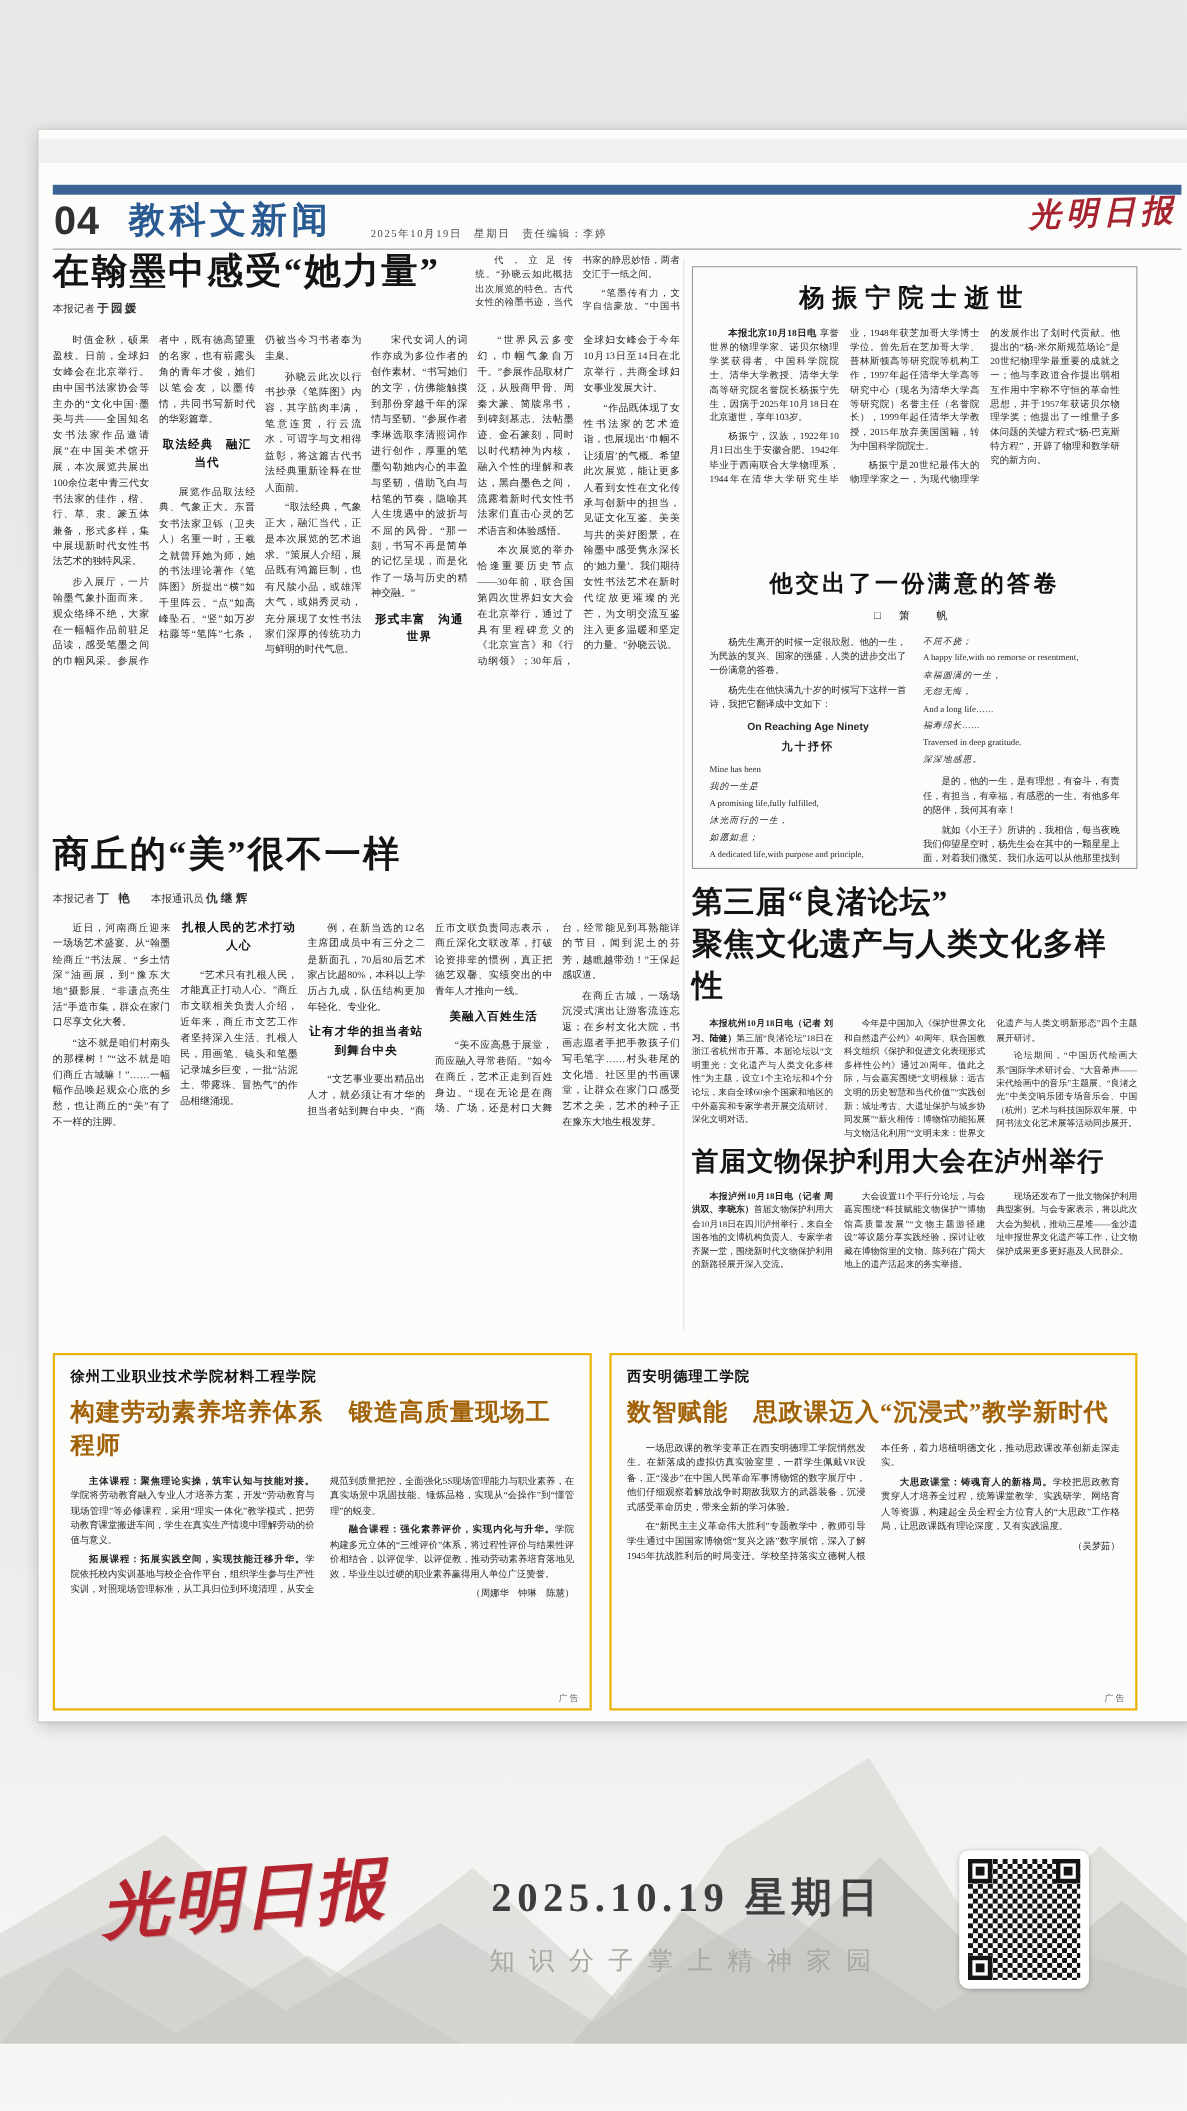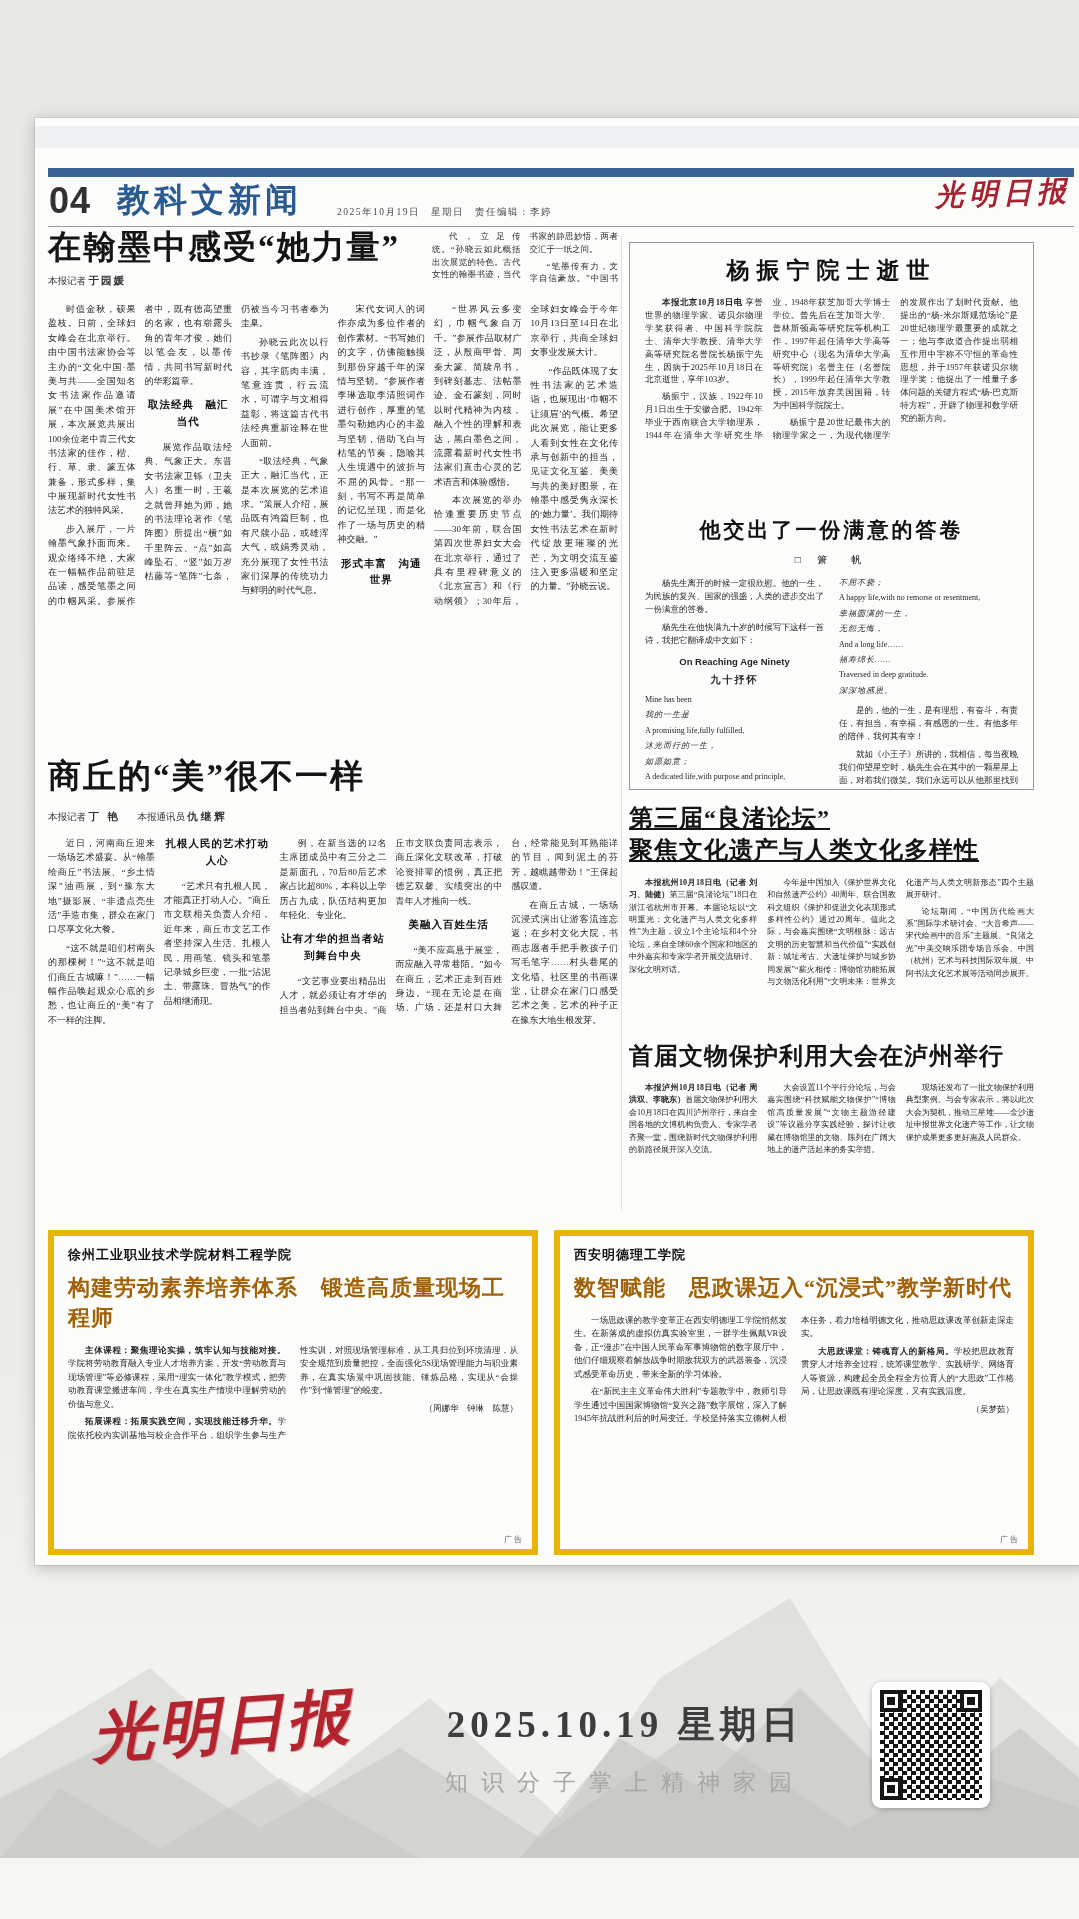--- a/index.html
+++ b/index.html
@@ -50,29 +50,29 @@
   .trib-author{text-align:center;font-size:10px;letter-spacing:7px;margin-top:9px;color:#222;}
   .trib-cols{display:flex;gap:15px;margin-top:10px;}
   .trib-col{width:50%;font-size:8.5px;line-height:1.55;height:226px;overflow:hidden;}
   .poem-ti-en{text-align:center;font-weight:700;font-size:9.5px;margin:8px 0 2px;font-family:"Liberation Sans",sans-serif;}
   .poem-ti-zh{text-align:center;font-weight:800;font-size:10px;margin:0 0 7px;letter-spacing:2px;}
   .pl{margin:0 0 3px;text-indent:0;text-align:left;line-height:1.55;}
   .pl.en{font-size:8px;font-family:"Liberation Serif",serif;}
   .pl.zh{font-size:8px;font-style:italic;letter-spacing:1px;}
 
   .art-lz{position:absolute;left:594px;top:684px;width:405px;}
-  .lz-title{font-size:24px;font-weight:900;letter-spacing:1px;line-height:1.35;color:#141414;text-decoration:underline;}
+  .lz-title{font-size:28px;font-weight:900;letter-spacing:1px;line-height:1.35;color:#141414;}
   .lz-body{margin-top:10px;height:160px;column-count:3;column-gap:10px;font-size:8px;line-height:1.55;overflow:hidden;}
 
   .art-ww{position:absolute;left:594px;top:922px;width:405px;}
   .ww-title{font-size:24px;font-weight:900;letter-spacing:1px;color:#141414;}
   .ww-body{margin-top:10px;height:140px;column-count:3;column-gap:10px;font-size:8px;line-height:1.55;overflow:hidden;}
 
   
-  .advbox{position:absolute;top:1112px;height:325px;border:6px solid #eab308;box-sizing:border-box;padding:10px 14px;background:#fcfcfb;}
+  .advbox{position:absolute;top:1112px;height:325px;border:2px solid #eab308;box-sizing:border-box;padding:10px 14px;background:#fcfcfb;}
   .advbox.left{left:13px;width:490px;}
   .advbox.right{left:519px;width:480px;}
   .kicker{font-size:13px;font-weight:800;letter-spacing:1px;color:#111;}
   .adv-title{font-size:22px;font-weight:900;letter-spacing:1px;margin-top:9px;color:#a16207;}
   .adv-body{margin-top:11px;height:222px;column-count:2;column-gap:14px;font-size:8.5px;line-height:1.58;overflow:hidden;}
   .adv-body b{letter-spacing:.5px;}
   .sig{text-align:right;text-indent:0;margin-top:2px;}
   .ad-label{position:absolute;right:8px;bottom:4px;font-size:8px;color:#666;letter-spacing:2px;}
 
   
@@ -208,20 +208,21 @@
       <p class="bp">现场还发布了一批文物保护利用典型案例。与会专家表示，将以此次大会为契机，推动三星堆——金沙遗址申报世界文化遗产等工作，让文物保护成果更多更好惠及人民群众。</p>
     </div>
   </div>
 
   <div class="advbox left">
     <div class="kicker">徐州工业职业技术学院材料工程学院</div>
     <div class="adv-title">构建劳动素养培养体系　锻造高质量现场工程师</div>
     <div class="adv-body">
       <p class="bp"><b>主体课程：聚焦理论实操，筑牢认知与技能对接。</b><span>学院将劳动教育融入专业人才培养方案，开发“劳动教育与现场管理”等必修课程，采用“理实一体化”教学模式，把劳动教育课堂搬进车间，学生在真实生产情境中理解劳动的价值与意义。</span></p>
       <p class="bp"><b>拓展课程：拓展实践空间，实现技能迁移升华。</b><span>学院依托校内实训基地与校企合作平台，组织学生参与生产性实训，对照现场管理标准，从工具归位到环境清理，从安全规范到质量把控，全面强化5S现场管理能力与职业素养，在真实场景中巩固技能、锤炼品格，实现从“会操作”到“懂管理”的蜕变。</span></p>
+      <p class="bp"><b>融合课程：强化素养评价，实现内化与升华。</b><span>学院构建多元立体的“三维评价”体系，将过程性评价与结果性评价相结合，以评促学、以评促教，推动劳动素养培育落地见效，毕业生以过硬的职业素养赢得用人单位广泛赞誉。</span></p>
       <p class="bp sig">（周娜华　钟琳　陈慧）</p>
     </div>
     <div class="ad-label">广告</div>
   </div>
 
   <div class="advbox right">
     <div class="kicker">西安明德理工学院</div>
     <div class="adv-title">数智赋能　思政课迈入“沉浸式”教学新时代</div>
     <div class="adv-body">
       <p class="bp">一场思政课的教学变革正在西安明德理工学院悄然发生。在新落成的虚拟仿真实验室里，一群学生佩戴VR设备，正“漫步”在中国人民革命军事博物馆的数字展厅中，他们仔细观察着解放战争时期敌我双方的武器装备，沉浸式感受革命历史，带来全新的学习体验。</p>

